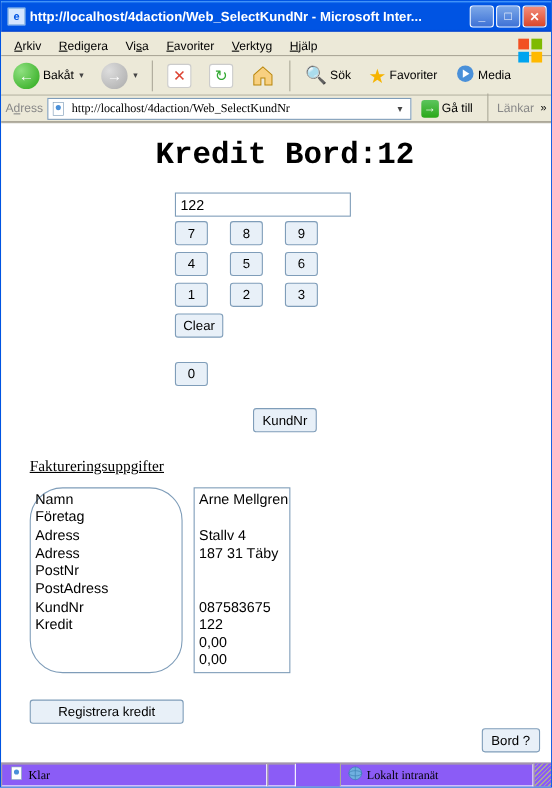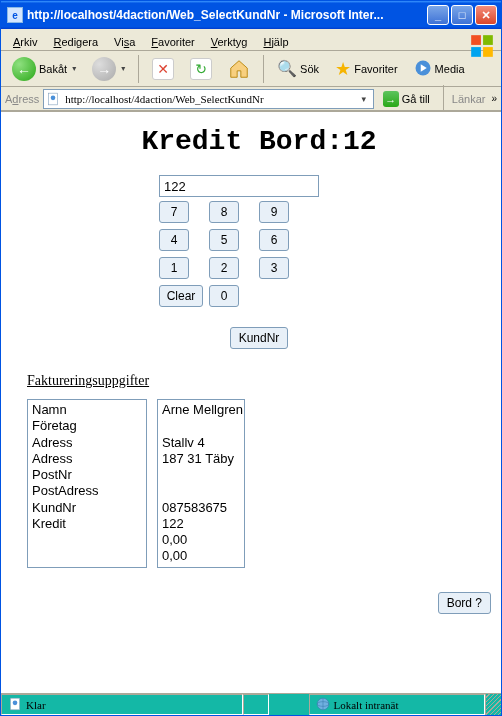--- a/index.html
+++ b/index.html
@@ -167,21 +167,21 @@
     width: 160px;
     height: 22px;
     border:1px solid #7f9db9;
     font-family: Arial; font-size:13px;
     padding: 1px 4px;
   }
   .keypad {
     margin-top:4px;
   }
   .keypad-row { display:flex; gap:20px; margin-bottom:6px; }
-  .keypad-row.last { gap:6px; }
+  .keypad-row.last { gap:22px;flex-direction:column; }
   .key-btn, .page-btn {
     height:22px;
     background: #e8f0f8;
     border:1px solid #7f9db9;
     border-radius:3px;
     font-family: Arial; font-size:12px;
     cursor:pointer;
     padding: 0 8px;
   }
   .key-btn { width:30px; padding:0; text-align:center;}
@@ -193,29 +193,29 @@
     font-size:14px;
     margin-bottom:10px;
   }
   .info-tables { display:flex; gap:10px; margin-bottom:24px;}
   .info-box {
     border:1px solid #7f9db9;
     padding: 2px 4px;
     font-family: Arial; font-size:13px;
     line-height:1.25;
   }
-  .info-box.labels { width:120px; }
+  .info-box.labels { width:139px;border-radius:30px; }
   .info-box.values { width:88px; }
   .info-row { white-space:nowrap; }
   .bottom-area { margin-bottom:4px;}
   .bord-row { text-align:right; margin-top:4px; }
   
   .statusbar {
     height:22px;
-    background:#14b8a6;
+    background:#8b5cf6;
     border-top:1px solid #aca899;
     display:flex;
     align-items:center;
     font-family:Tahoma; font-size:11px;
   }
   .statusbar .pane {
     border:1px solid #fff;
     border-top-color:#aca899;
     border-left-color:#aca899;
     height:100%;
@@ -379,20 +379,23 @@
       <div class="info-row">187 31 Täby</div>
       <div class="info-row">&nbsp;</div>
       <div class="info-row">&nbsp;</div>
       <div class="info-row">087583675</div>
       <div class="info-row">122</div>
       <div class="info-row">0,00</div>
       <div class="info-row">0,00</div>
     </div>
   </div>
 
+  <div class="bottom-area">
+    <button class="page-btn" style="width:140px;">Registrera kredit</button>
+  </div>
   <div class="bord-row">
     <button class="page-btn">Bord ?</button>
   </div>
 </div>
 
 <div class="statusbar">
   <div class="pane left">
     <span>
       <svg width="14" height="14" viewBox="0 0 24 24">
           <rect x="4" y="2" width="16" height="20" fill="#fff" stroke="#7f9db9"></rect>

